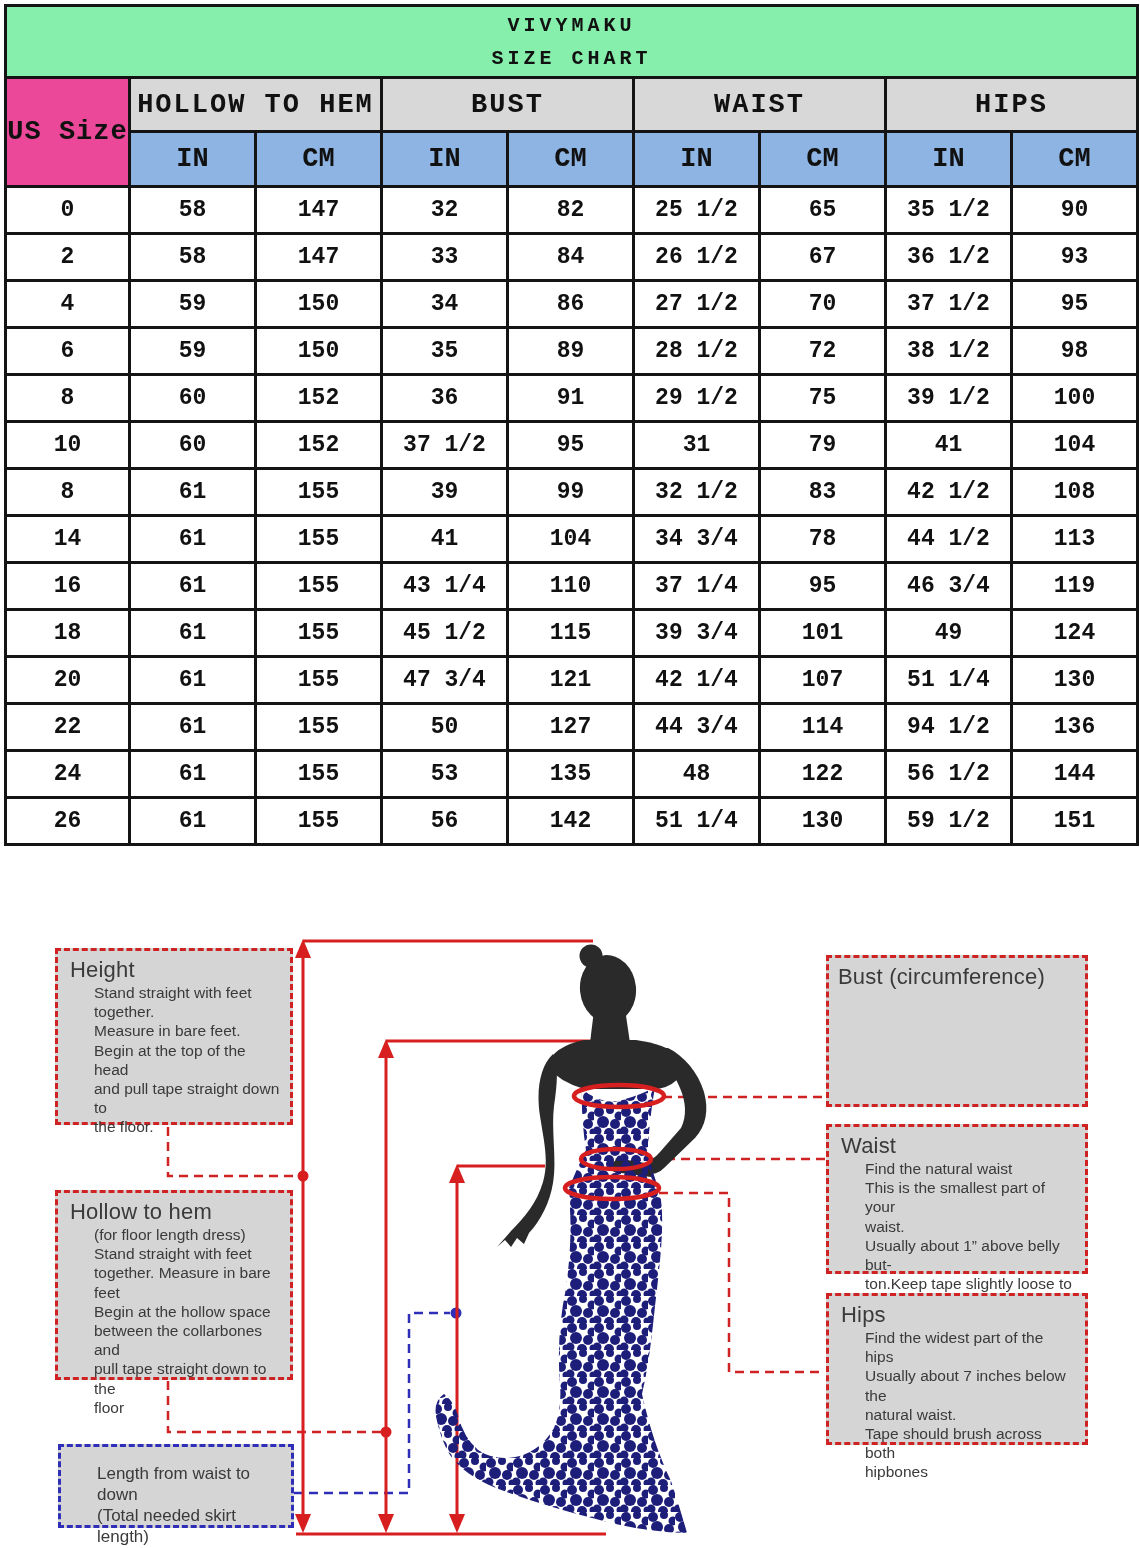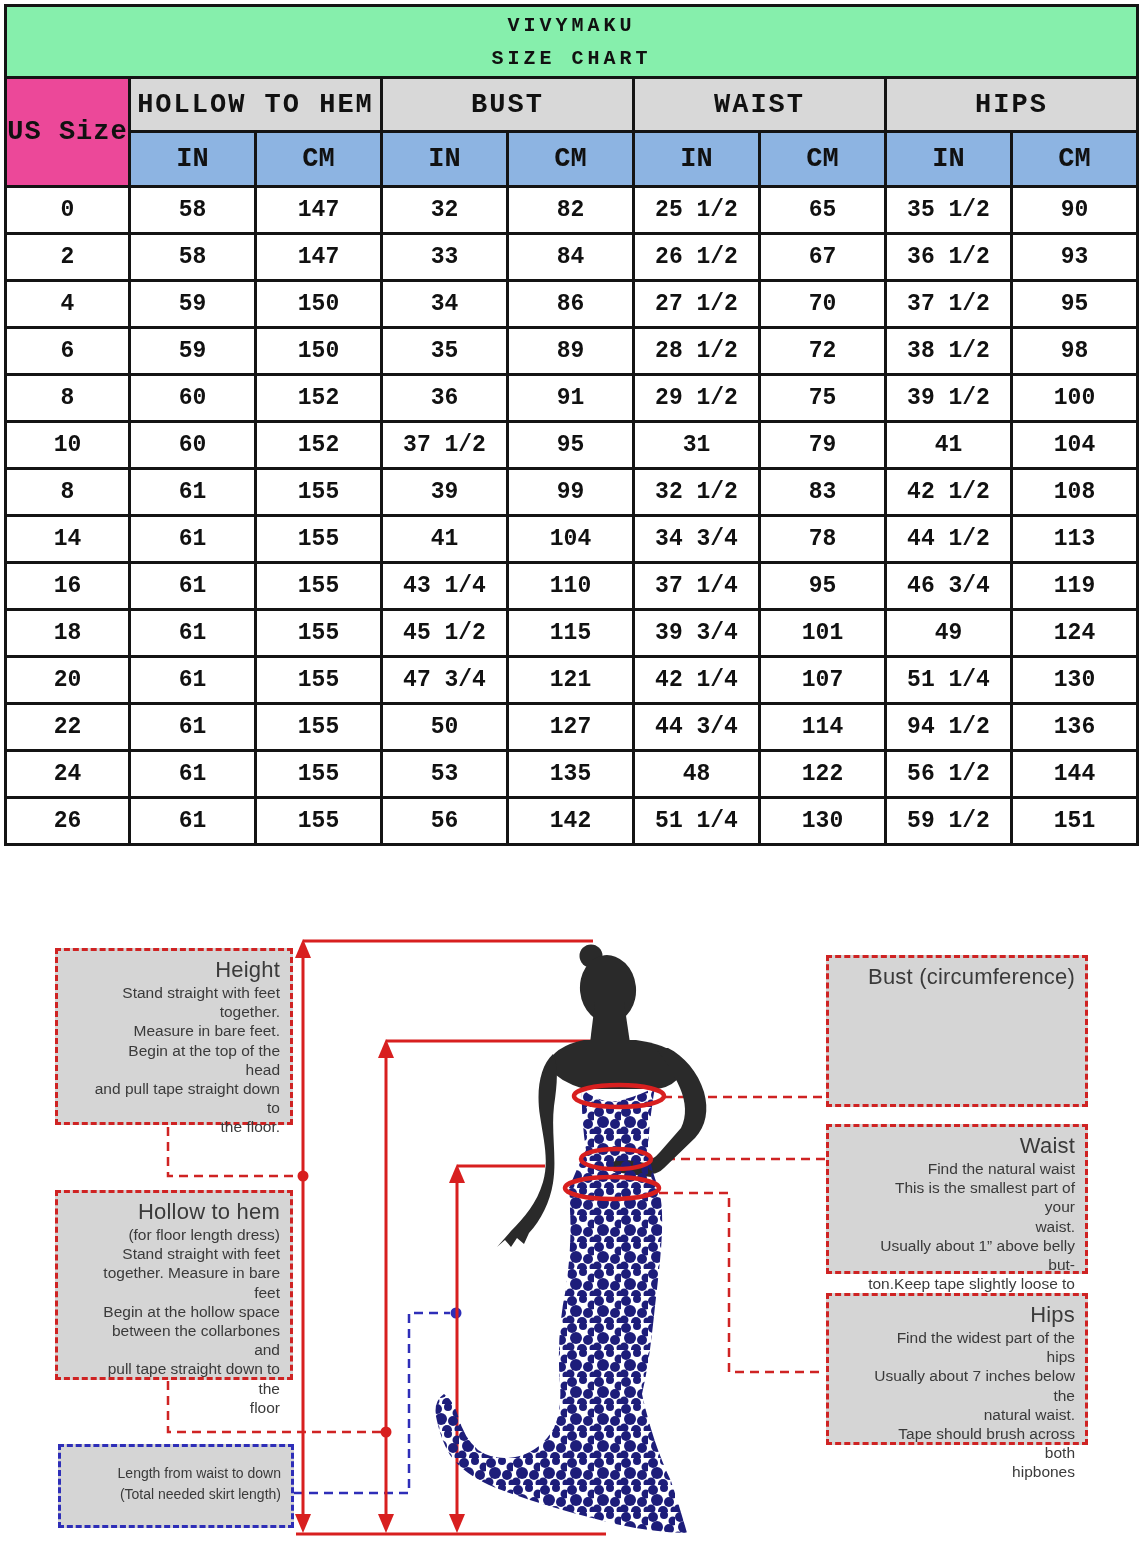--- a/index.html
+++ b/index.html
@@ -18,25 +18,25 @@
   td.unit{background:#8db4e2;height:52px;font-size:27px;font-weight:700;}
   td.size-col{background:#d8d8d8;font-weight:700;font-size:24px;}
   tr.data-row{height:47px;}
   tr.data-row td{font-size:23px;font-weight:700;background:#ffffff;}
 
   
   #diagram{position:absolute;left:0;top:935px;width:1140px;height:613px;}
   #diagram svg{position:absolute;left:0;top:0;}
 
   .note-box{position:absolute;background:#d5d5d5;border:3px dashed #cf2323;
-        color:#3a3a3a;padding:6px 10px 6px 12px;box-sizing:border-box;text-align:right;}
+        color:#3a3a3a;padding:6px 10px 6px 12px;box-sizing:border-box;}
   .note-box.blue{border-color:#2e2eb8;}
   .note-title{font-size:22px;line-height:26px;letter-spacing:0.2px;}
   .note-body{font-size:15.5px;line-height:19.2px;white-space:pre-line;margin-left:24px;}
-  .note-body.big{font-size:14px;line-height:21px;}
+  .note-body.big{font-size:17px;line-height:21px;}
 
   .box-height{left:55px;top:948px;width:238px;height:177px;}
   .box-hollow{left:55px;top:1190px;width:238px;height:190px;}
   .box-length{left:58px;top:1444px;width:236px;height:84px;padding-top:16px;}
   .box-bust{left:826px;top:955px;width:262px;height:152px;padding-left:9px;}
   .box-waist{left:826px;top:1124px;width:262px;height:150px;}
   .box-hips{left:826px;top:1293px;width:262px;height:152px;}
 </style>
 </head>
 <body>

